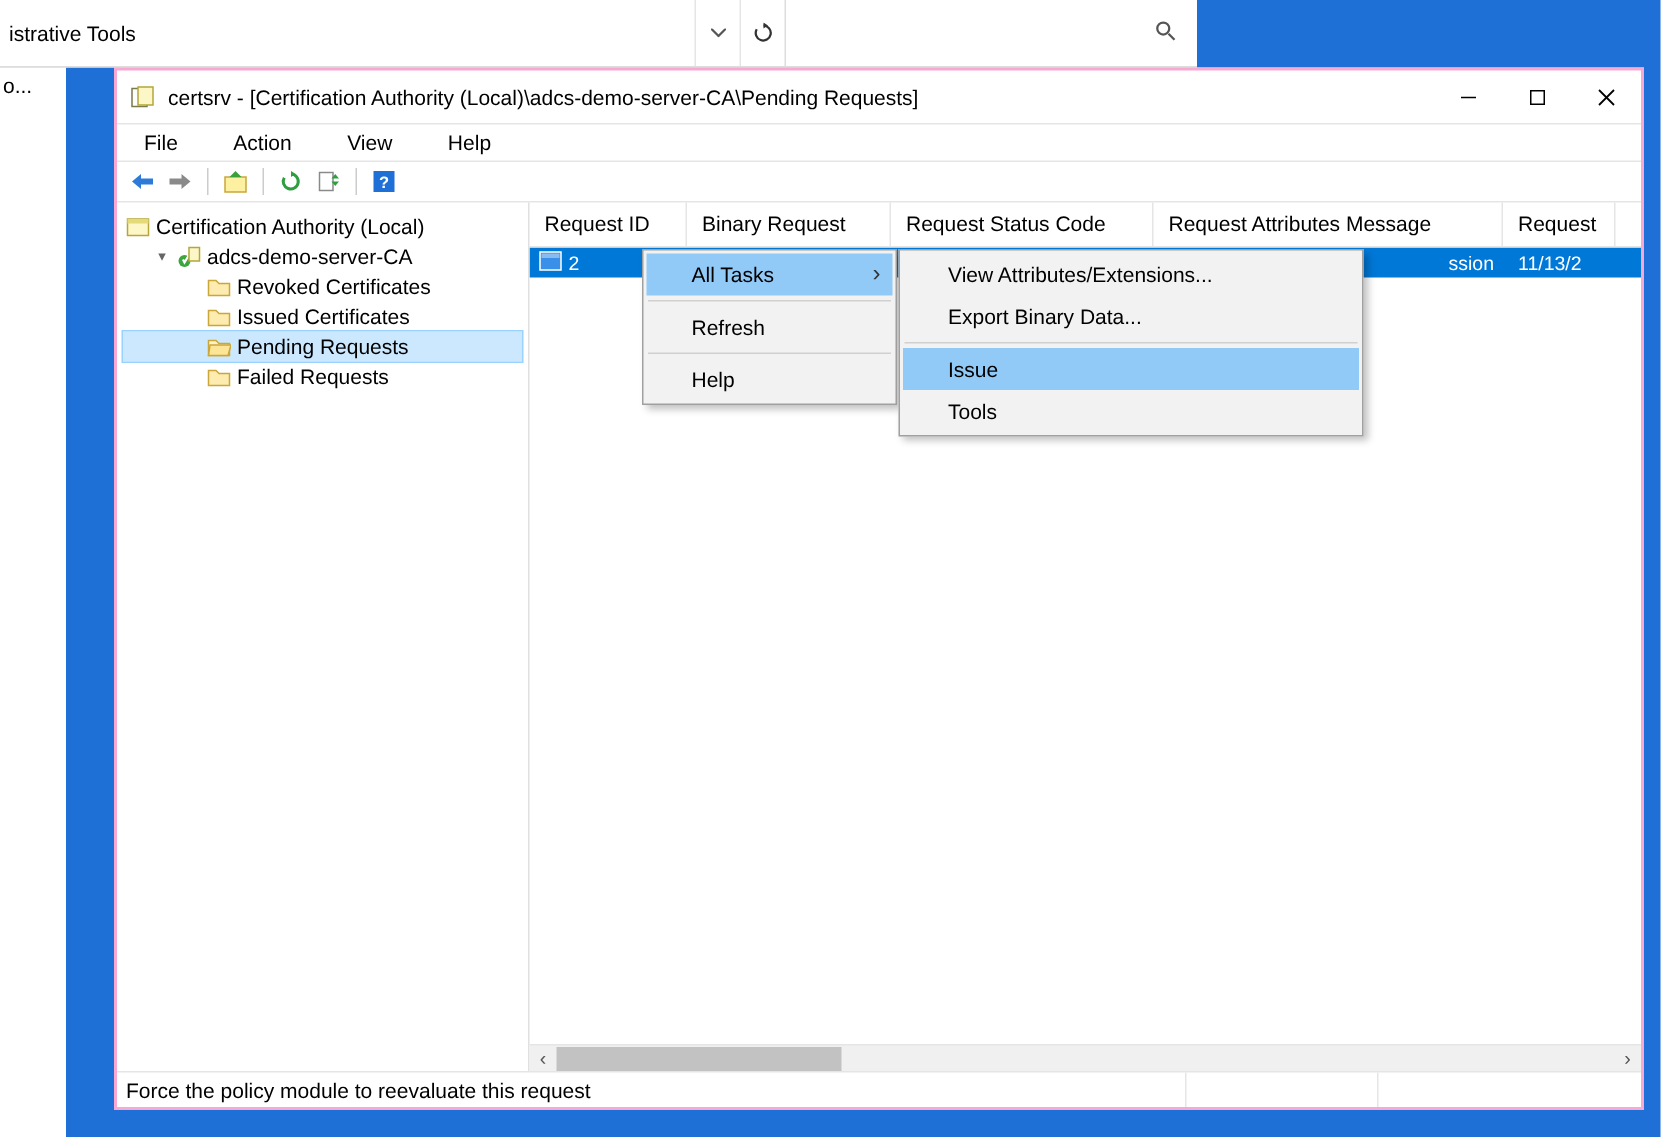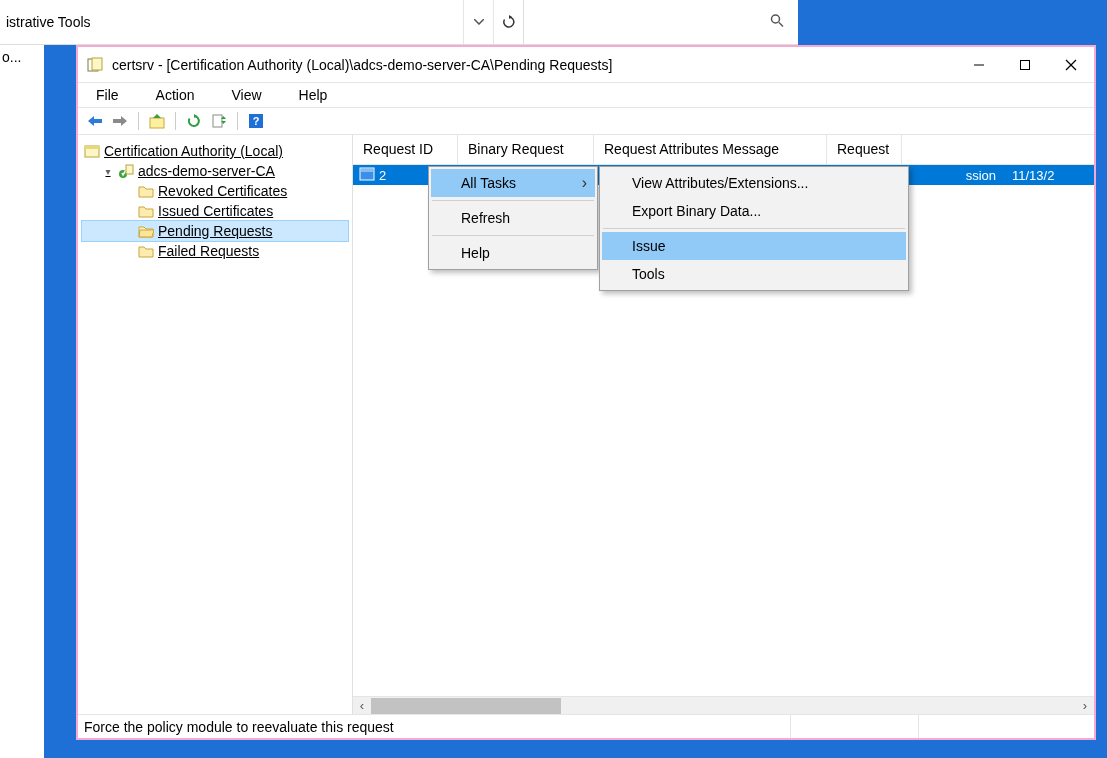--- a/index.html
+++ b/index.html
@@ -104,21 +104,21 @@
     display:flex;
     min-height:0;
     position:relative;
   }
   .tree {
     width: 275px;
     border-right:1px solid #e0e0e0;
     padding:6px 4px;
     overflow:auto;
   }
-  .tree-node { display:flex; align-items:center; gap:4px; padding:2px 2px; font-size:14px; white-space:nowrap;text-decoration:underline;}
+  .tree-node { display:flex; align-items:center; gap:4px; padding:2px 2px; font-size:14px; white-space:nowrap;}
   .indent-0 {}
   .indent-1 { padding-left: 20px; }
   .indent-2 { padding-left: 56px; }
   .tree-sel { background:#cce8ff; outline:1px solid #99d1ff; }
   .twisty {
     width:12px; text-align:center; color:#666;
     font-size:10px;
   }
   .folder-icon svg, .ca-icon svg, .title-icon svg { display:block; }
   .list-pane { flex:1; display:flex; flex-direction:column; min-width:0; }
@@ -363,20 +363,21 @@
             </svg>
           </span>
         <span>Failed Requests</span>
       </div>
     </div>
 
     <div class="list-pane">
       <div class="col-headers">
         <div class="col c-id">Request ID</div>
         <div class="col c-bin">Binary Request</div>
+        <div class="col c-stat">Request Status Code</div>
         <div class="col c-disp">Request Attributes Message</div>
         <div class="col c-sub">Request</div>
       </div>
       <div class="rows">
         <div class="row selected">
           <div class="cell c-id-cell">
             <span>
               <svg width="16" height="14" viewBox="0 0 16 14">
                   <rect x="1" y="1" width="14" height="12" fill="#3a90e8" stroke="#fff"></rect>
                   <rect x="2" y="2" width="12" height="3" fill="#fff" opacity=".4"></rect>

